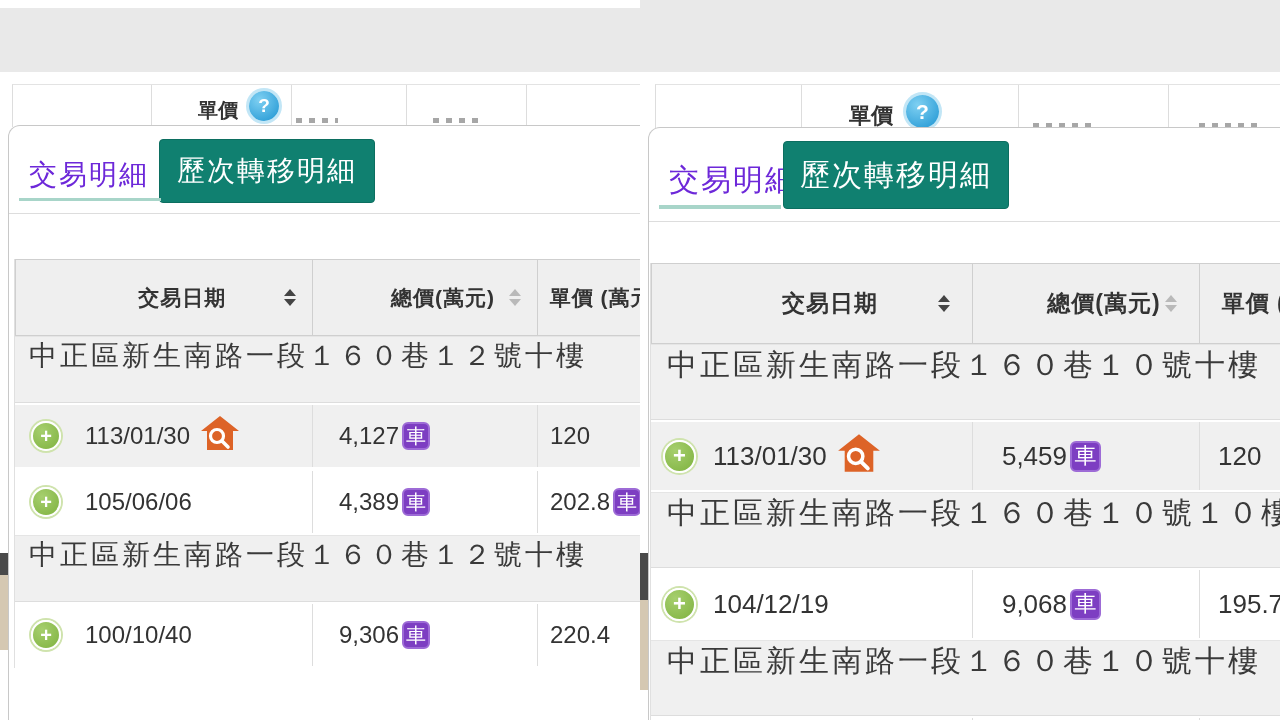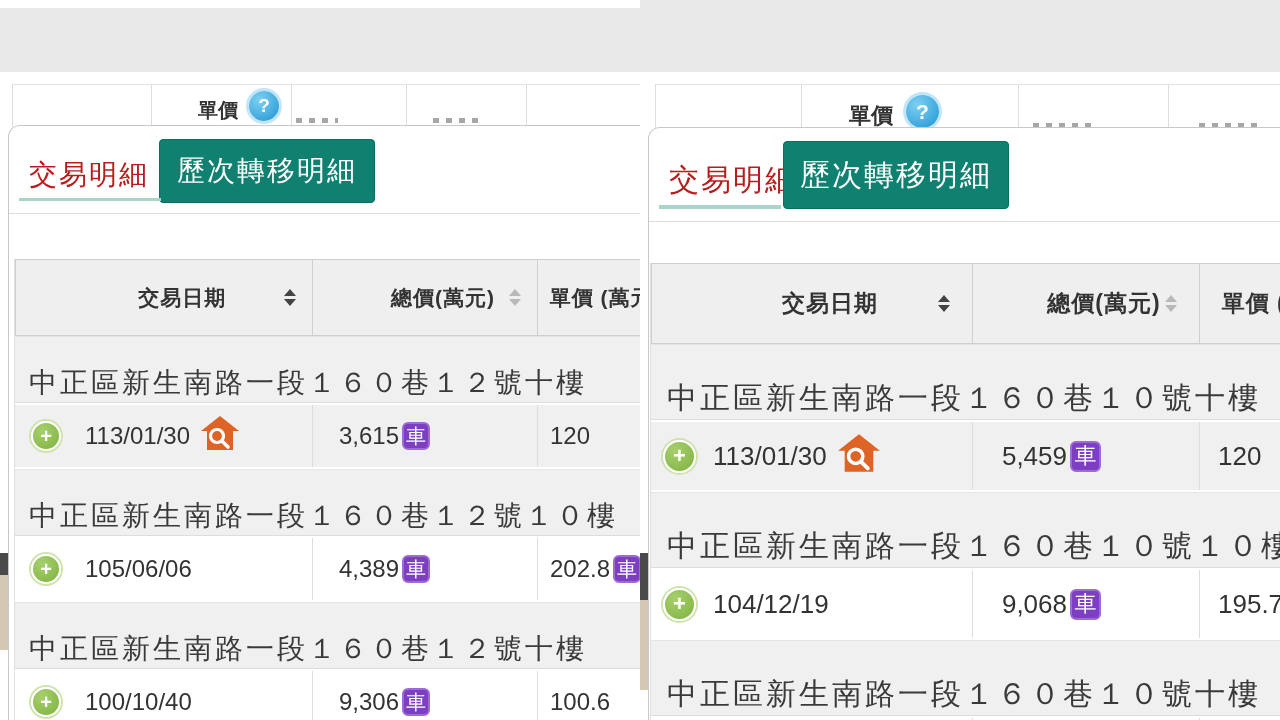--- a/index.html
+++ b/index.html
@@ -32,21 +32,21 @@
   .edge-beige{position:absolute;left:0;width:9px;background:#d5c8b2;}
   .p0 .edge-beige{top:575px;height:75px;}
   .p1 .edge-beige{top:600px;height:90px;}
 
   
   .popup{position:absolute;background:#fff;border:1px solid #c8c8c8;border-bottom:none;
          border-radius:12px 12px 0 0;}
   .p0 .popup{left:8px;top:125px;width:700px;height:640px;}
   .p1 .popup{left:8px;top:127px;width:740px;height:640px;}
 
-  .tab-inactive{position:absolute;color:#b91c1c;cursor:pointer;}
+  .tab-inactive{position:absolute;color:#6d28d9;cursor:pointer;}
   .p0 .tab-inactive{left:20px;top:30px;font-size:28px;letter-spacing:2px;}
   .p1 .tab-inactive{left:20px;top:32px;font-size:30px;letter-spacing:2px;}
   .tab-active{position:absolute;background:#108070;border:1px solid #0c6e60;border-radius:4px;
               color:#fff;display:flex;align-items:center;cursor:pointer;}
   .p0 .tab-active{left:150px;top:13px;height:62px;padding:0 17px;font-size:28px;letter-spacing:2px;}
   .p1 .tab-active{left:134px;top:13px;height:66px;padding:0 16px;font-size:30px;letter-spacing:2px;}
   .underline{position:absolute;background:#a8d5c9;}
   .p0 .underline{left:10px;top:72px;width:142px;height:3px;}
   .p1 .underline{left:10px;top:77px;width:122px;height:4px;}
   .divider{position:absolute;left:0;right:0;border-top:1px solid #ddd;}
@@ -64,21 +64,21 @@
   .p0 .hlab{font-size:21px;letter-spacing:1px;} .p1 .hlab{font-size:23px;letter-spacing:1px;}
   .p0 .hc1{width:297px;} .p0 .hc2{width:225px;} .p0 .hc3{width:285px;justify-content:flex-start;padding-left:12px;}
   .p1 .hc1{width:321px;} .p1 .hc2{width:227px;} .p1 .hc3{width:283px;justify-content:flex-start;padding-left:22px;}
   .sort{position:absolute;display:flex;flex-direction:column;align-items:center;}
   .p0 .sort{right:16px;} .p1 .sort{right:22px;}
   .sort i{display:block;width:0;height:0;border-left:6px solid transparent;border-right:6px solid transparent;}
   .sort .up{border-bottom:7px solid #444;margin-bottom:3px;}
   .sort .dn{border-top:7px solid #444;}
   .sort.light .up{border-bottom-color:#b9b9b9;} .sort.light .dn{border-top-color:#b9b9b9;}
 
-  .row.address{display:flex;align-items:flex-end;background:#f0f0f0;box-sizing:border-box;
+  .row.address{display:flex;align-items:flex-start;background:#f0f0f0;box-sizing:border-box;
                border-bottom:1px solid #ddd;border-top:1px solid #e5e5e5;white-space:nowrap;overflow:hidden;color:#3a3a3a;}
   .p0 .row.address{height:67px;font-size:28px;letter-spacing:3px;padding-left:14px;}
   .p1 .row.address{height:76px;font-size:30px;letter-spacing:3px;padding-left:16px;}
   .row.data{display:flex;background:#fff;box-sizing:border-box;}
   .p0 .row.data{height:66px;} .p1 .row.data{height:72px;}
   .row.data .cell{position:relative;display:flex;align-items:center;box-sizing:border-box;
                   margin:2px 0;background:#fff;}
   .row.data.hl .cell{background:#f0f0f0;}
   .row.data .cell + .cell{border-left:1px solid #ddd;}
   .p0 .cd{width:297px;padding-left:70px;} .p1 .cd{width:321px;padding-left:62px;}
@@ -152,30 +152,27 @@
               <div class="cell cd">
                 <span class="plus">+</span>
                 <span>113/01/30</span>
                 <span class="house"><svg viewBox="0 0 40 36">
                     <path d="M20 1 L39 16 L33 16 L33 35 L7 35 L7 16 L1 16 Z" fill="#dd6327"></path>
                     <circle cx="17" cy="21" r="6.5" fill="none" stroke="#fff" stroke-width="3.2"></circle>
                     <line x1="22" y1="26" x2="28" y2="32" stroke="#fff" stroke-width="3.6" stroke-linecap="round"></line>
                   </svg></span>
               </div>
               <div class="cell ct">
-                <span class="num">3,615</span>
+                <span class="num">4,127</span>
                 <span class="badge">車</span>
               </div>
               <div class="cell cu">
                 <span>120</span>
               </div>
             </div>
-            <div class="row address">
-              <span>中正區新生南路一段１６０巷１２號１０樓</span>
-            </div>
             <div class="row data">
               <div class="cell cd">
                 <span class="plus">+</span>
                 <span>105/06/06</span>
               </div>
               <div class="cell ct">
                 <span class="num">4,389</span>
                 <span class="badge">車</span>
               </div>
               <div class="cell cu">
@@ -189,21 +186,21 @@
             <div class="row data">
               <div class="cell cd">
                 <span class="plus">+</span>
                 <span>100/10/40</span>
               </div>
               <div class="cell ct">
                 <span class="num">9,306</span>
                 <span class="badge">車</span>
               </div>
               <div class="cell cu">
-                <span>100.6</span>
+                <span>220.4</span>
               </div>
             </div>
           </div>
       </div>
     </div>
   </div>
 
   <div class="panel p1">
     <div class="band"></div>
     <div class="bg-header">

